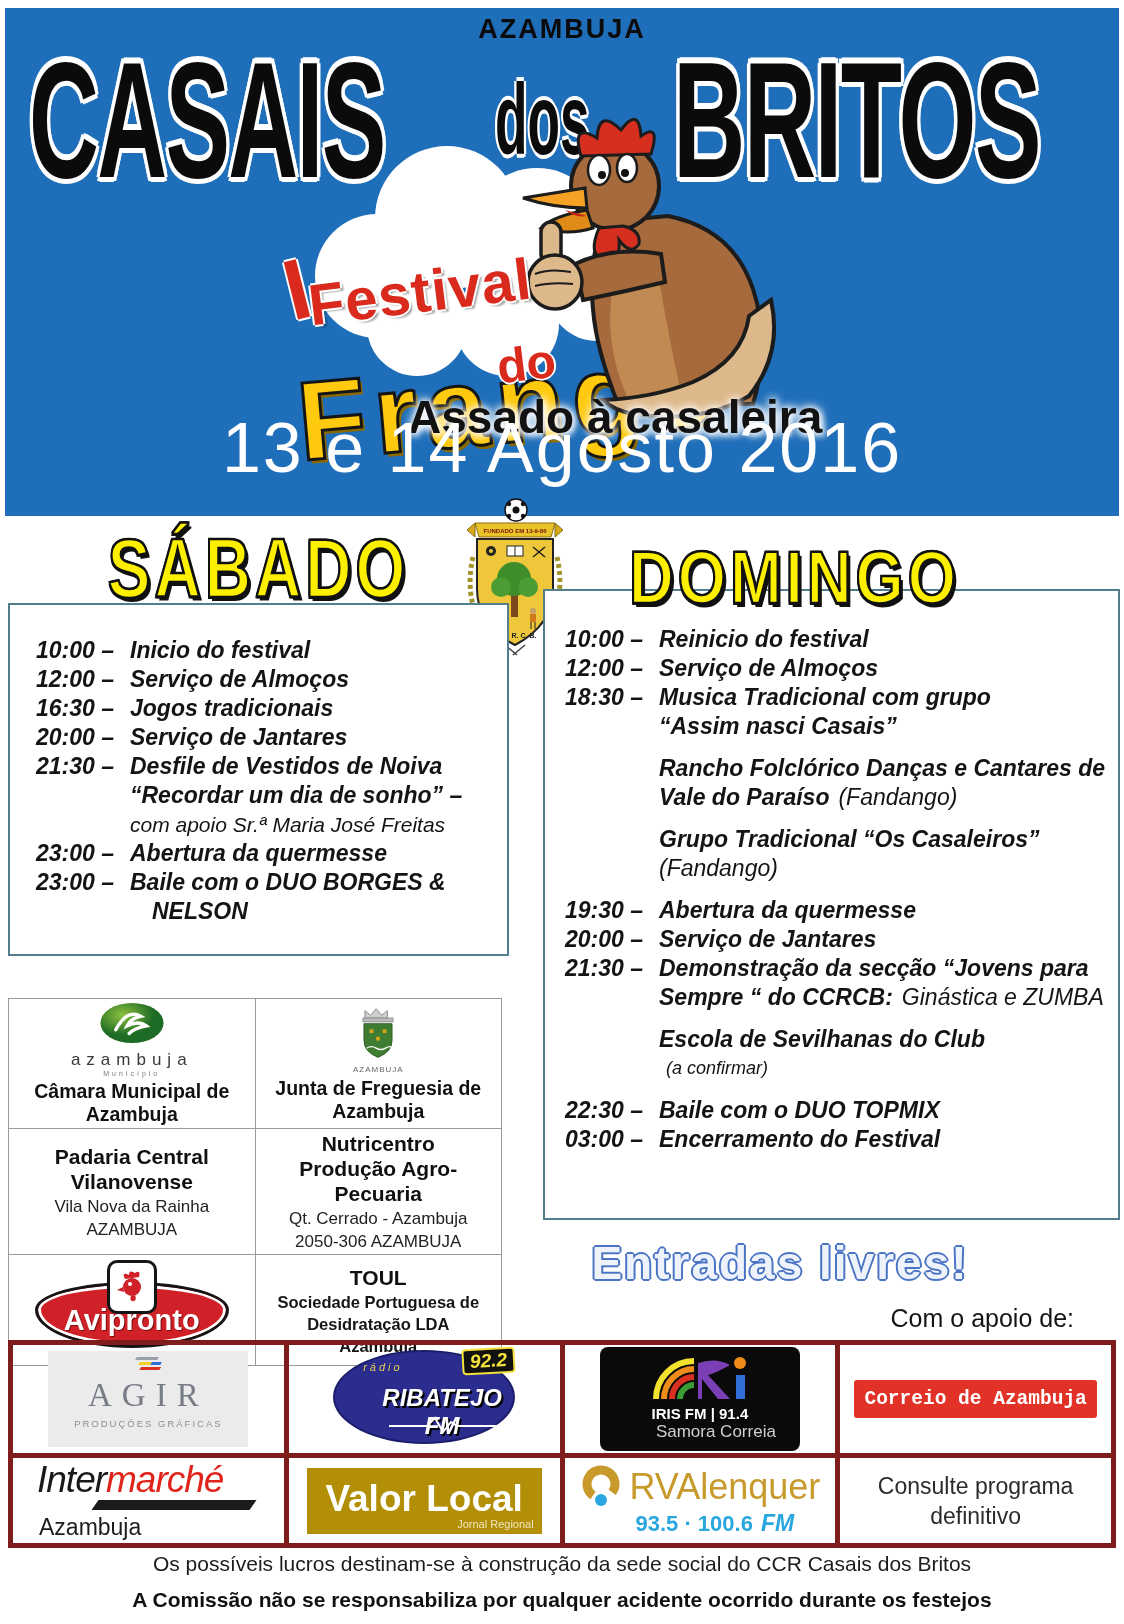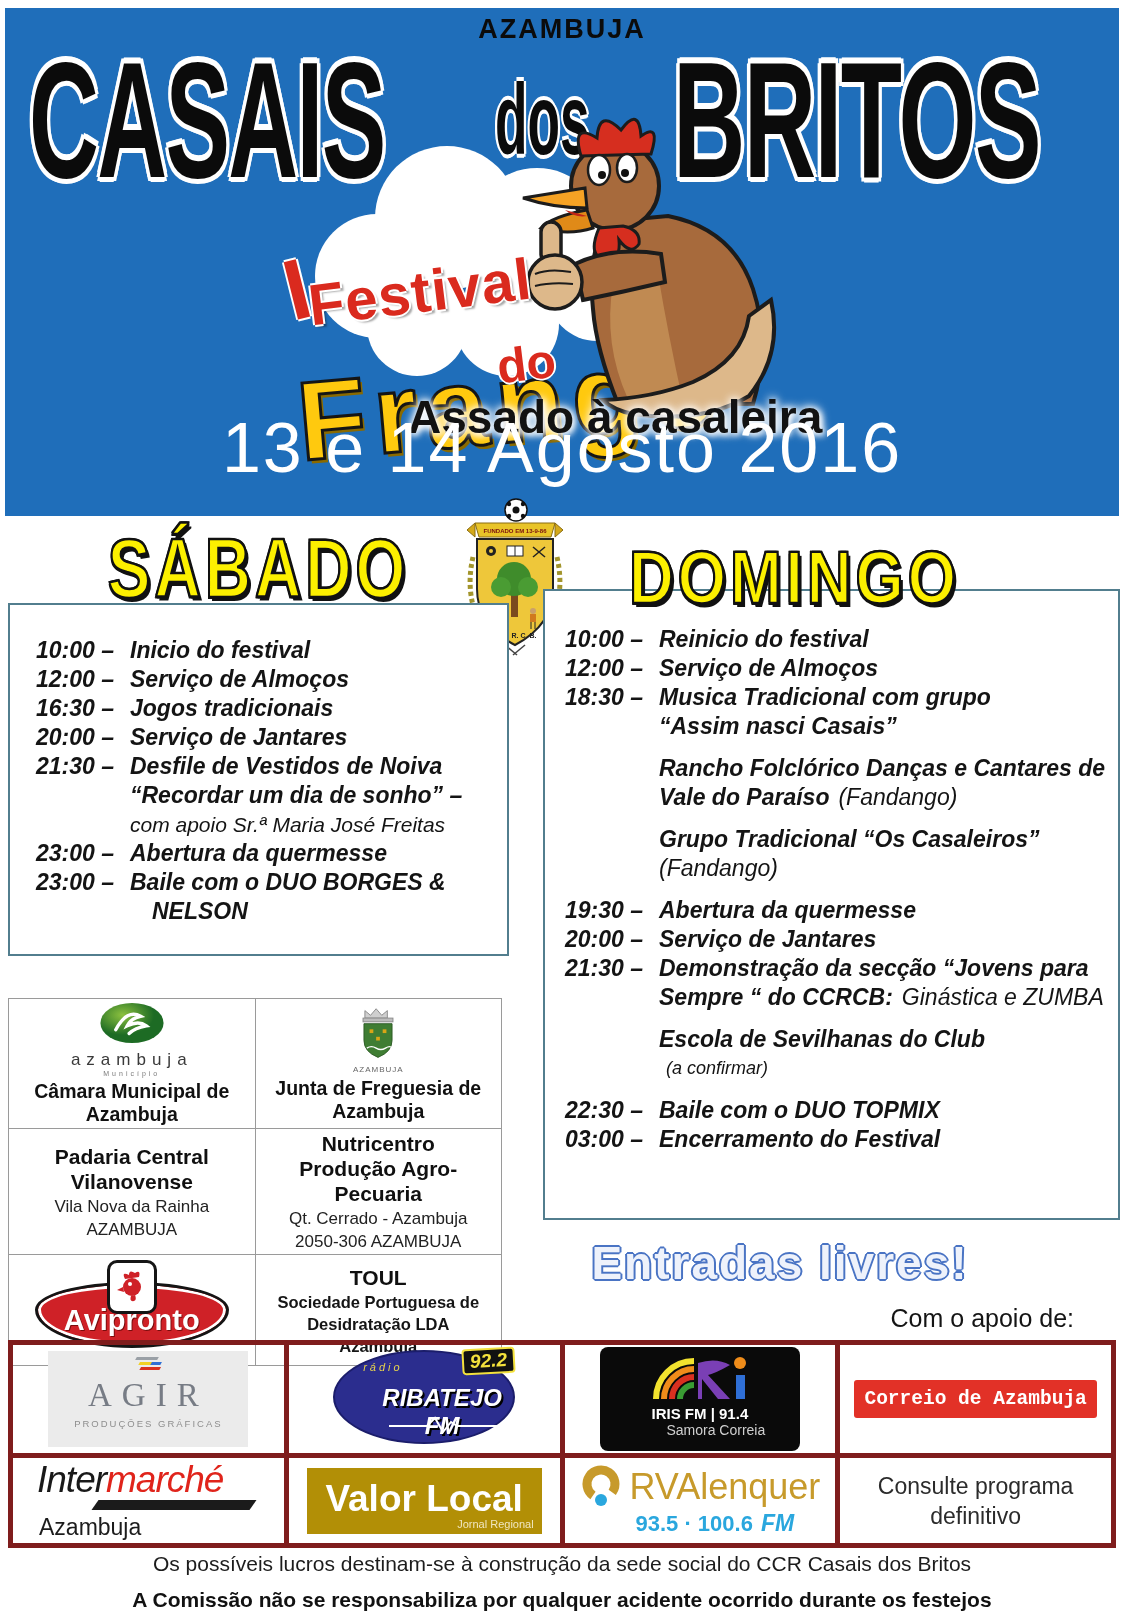--- a/index.html
+++ b/index.html
@@ -101,21 +101,21 @@
             border:2px solid #1b1d6b;border-radius:50%;}
   .rib-radio{position:absolute;left:28px;top:9px;color:#e8d44c;font-size:11px;font-style:italic;letter-spacing:3px;}
   .rib-freq{position:absolute;right:-2px;top:-4px;background:#111;color:#f3e13c;border:2px solid #f3e13c;
             border-radius:4px;font-weight:bold;font-style:italic;font-size:19px;padding:0 6px;transform:rotate(-3deg);}
   .rib-name{position:absolute;left:0;right:0;top:32px;color:#fff;font-weight:bold;font-style:italic;
             font-size:24px;text-shadow:2px 2px 0 #000;margin-left:36px;}
   .rib-zig{position:absolute;right:14px;bottom:8px;}
 
   .iris-box{display:inline-block;width:200px;height:100px;background:#0a0a0a;border-radius:8px;padding-top:4px;}
   .iris-name{color:#fff;font-weight:bold;font-size:15px;margin-top:0px;}
-  .iris-sub{color:#cfcfcf;font-size:14px;margin-left:32px;}
+  .iris-sub{color:#cfcfcf;font-size:17px;margin-left:32px;}
 
   .correio{display:inline-block;background:#e23127;border-radius:3px;color:#fff;
            font-family:"Liberation Mono",monospace;font-weight:bold;font-size:19.5px;
            padding:8px 10px;letter-spacing:0;}
 
   .im{display:inline-block;text-align:left;}
   .im-line{font-style:italic;font-weight:normal;font-size:37px;letter-spacing:-1px;line-height:1;}
   .im-inter{color:#191919;}
   .im-marche{color:#e0241b;}
   .im-swoosh{width:158px;height:10px;background:#1b1b1b;transform:skewX(-35deg);margin:2px 0 4px 58px;}

